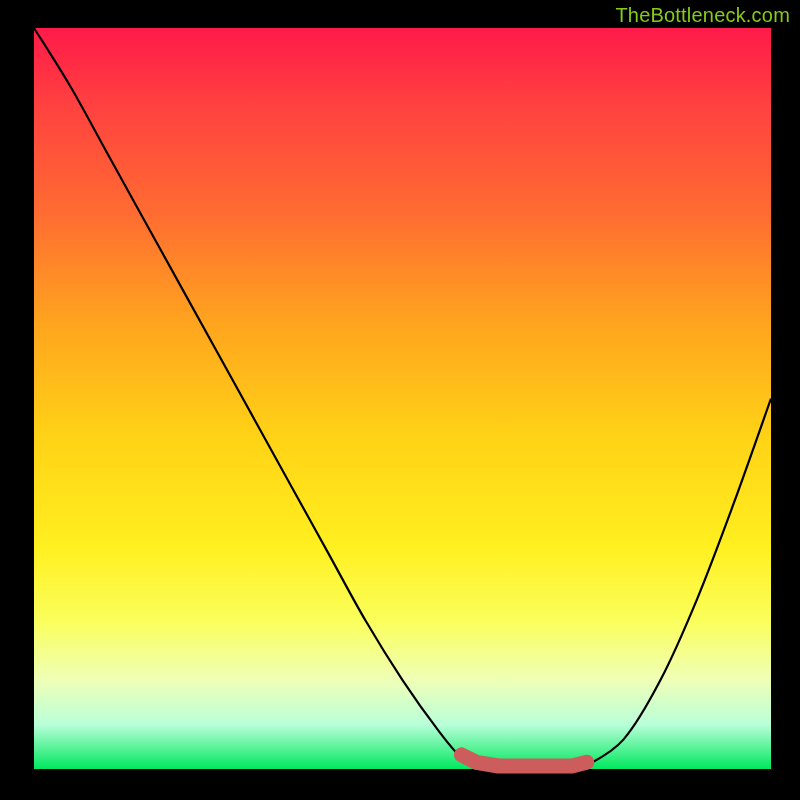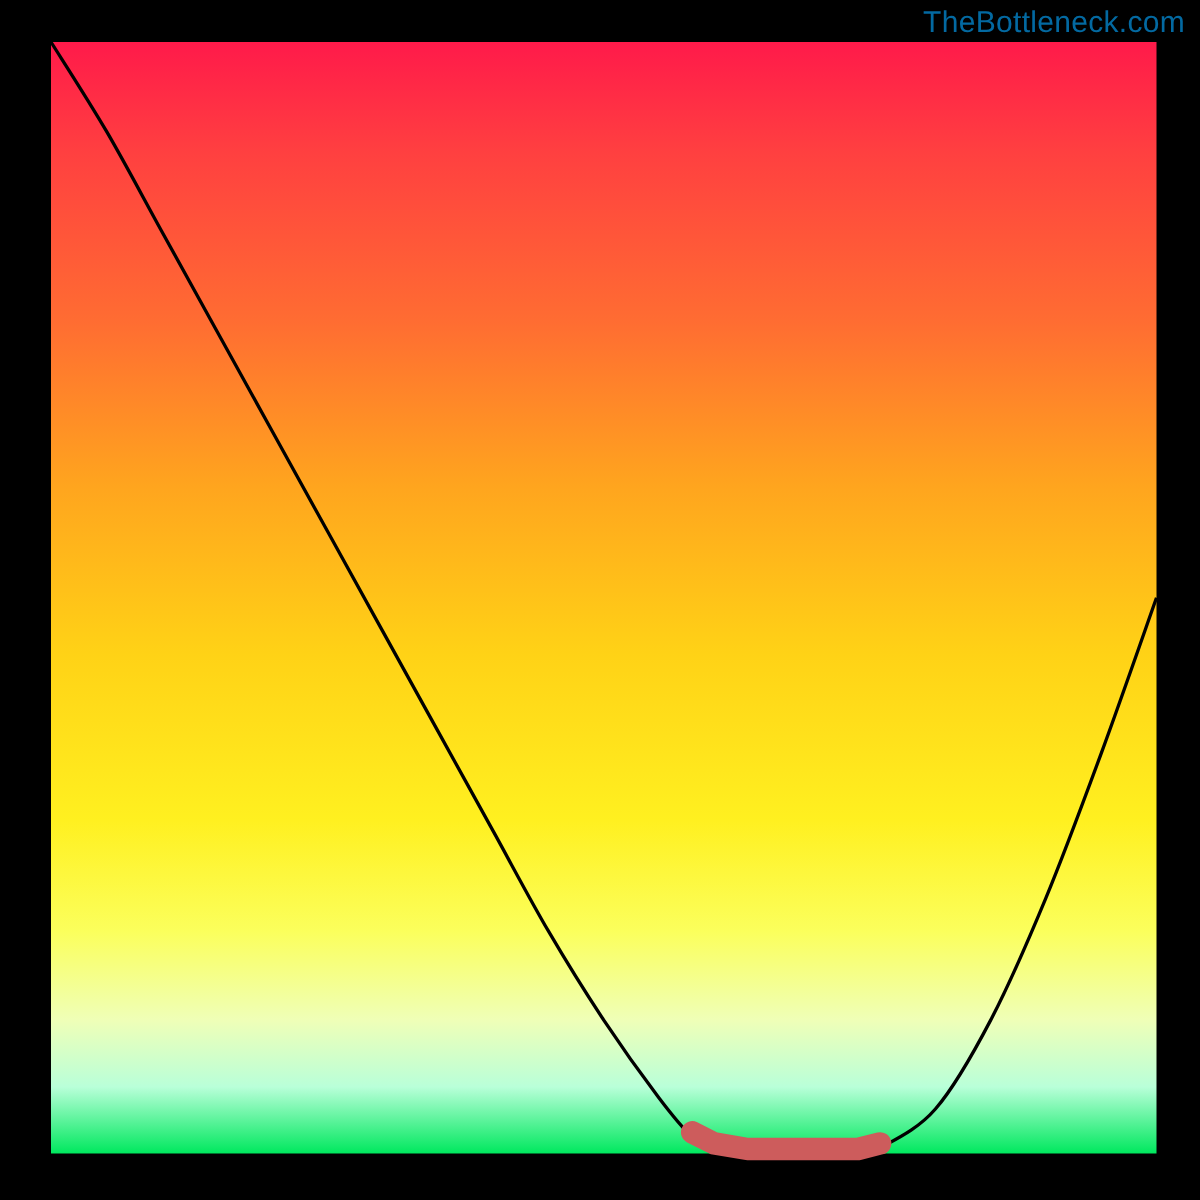--- a/index.html
+++ b/index.html
@@ -30,21 +30,21 @@
       #fbff5c 80%,
       #efffb7 88%,
       #b9ffd9 94%,
       #00e85e 100%
     );
   }
   .watermark {
     position: absolute;
     top: 4px;
     right: 10px;
-    color: #0369a1;
+    color: #84cc16;
     font-size: 20px;
     font-weight: 500;
     letter-spacing: 0.2px;
     z-index: 10;
   }
   svg.curve {
     position: absolute;
     left: 0;
     top: 0;
     z-index: 5;

